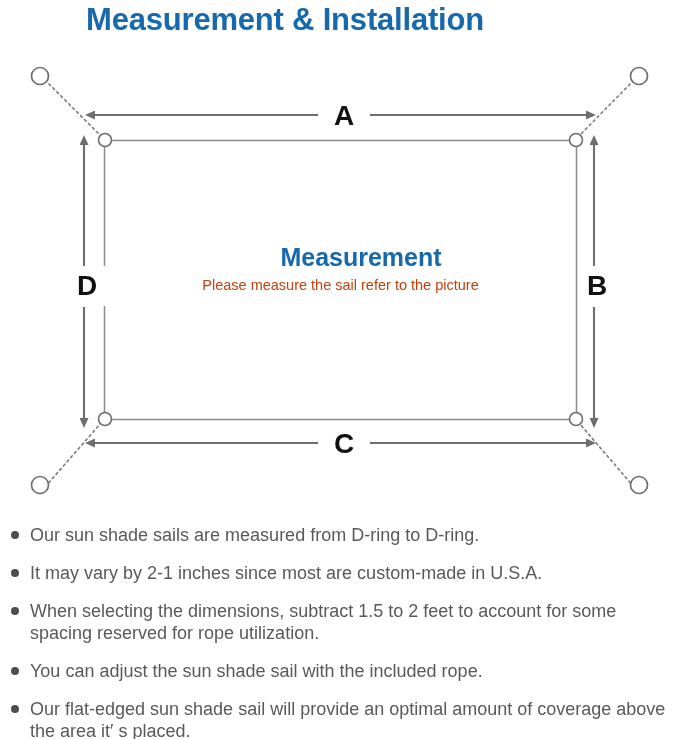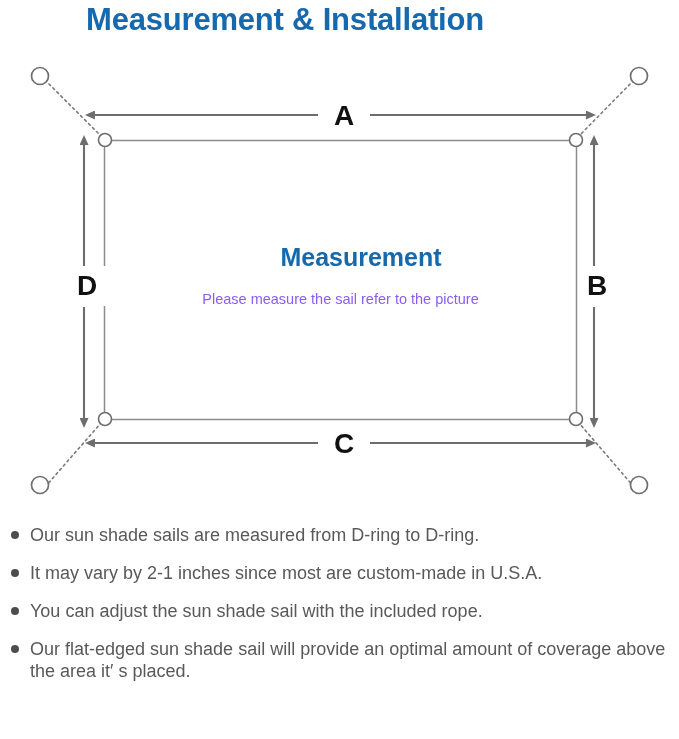--- a/index.html
+++ b/index.html
@@ -60,24 +60,24 @@
     font-size: 25px;
     font-weight: bold;
     color: #1769ad;
     line-height: 34px;
     display: block;
     padding-left: 41px;
   }
   .sail-label .lbl-sub {
     font-size: 14.5px;
     font-weight: normal;
-    color: #8b5cf6;
+    color: #c2410c;
     line-height: 22px;
     display: block;
-    margin-top: 14px;
+    margin-top: 0;
   }
 
   
   .dim {
     position: absolute;
     font-size: 28px;
     font-weight: bold;
     color: #111111;
     line-height: 28px;
     background: #ffffff;
@@ -187,20 +187,24 @@
     <div class="note">
       <span class="bullet"></span>
       <span class="note-text">Our sun shade sails are measured from D-ring to D-ring.</span>
     </div>
     <div class="note">
       <span class="bullet"></span>
       <span class="note-text">It may vary by 2-1 inches since most are custom-made in U.S.A.</span>
     </div>
     <div class="note">
       <span class="bullet"></span>
+      <span class="note-text">When selecting the dimensions, subtract 1.5 to 2 feet to account for some spacing reserved for rope utilization.</span>
+    </div>
+    <div class="note">
+      <span class="bullet"></span>
       <span class="note-text">You can adjust the sun shade sail with the included rope.</span>
     </div>
     <div class="note">
       <span class="bullet"></span>
       <span class="note-text">Our flat-edged sun shade sail will provide an optimal amount of coverage above the area it′ s placed.</span>
     </div>
   </div>
 
 </div>
 

